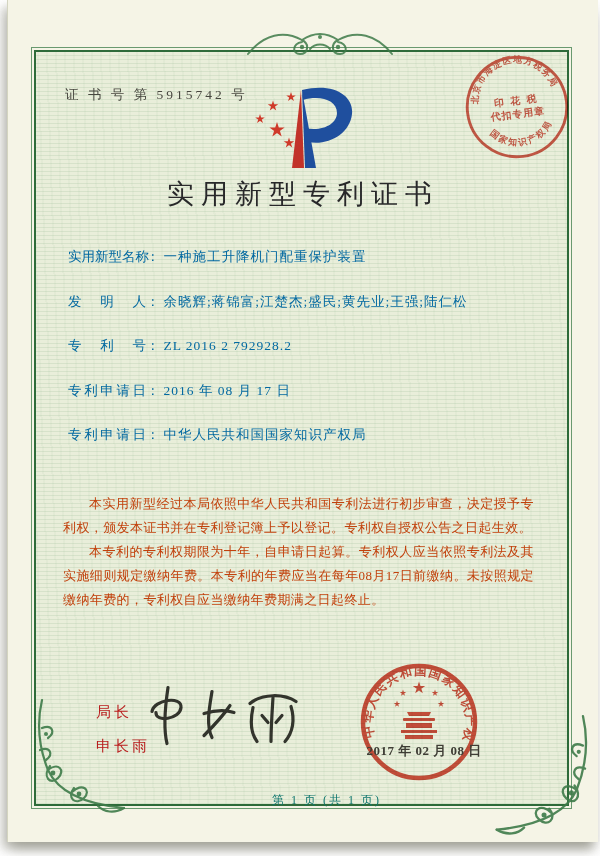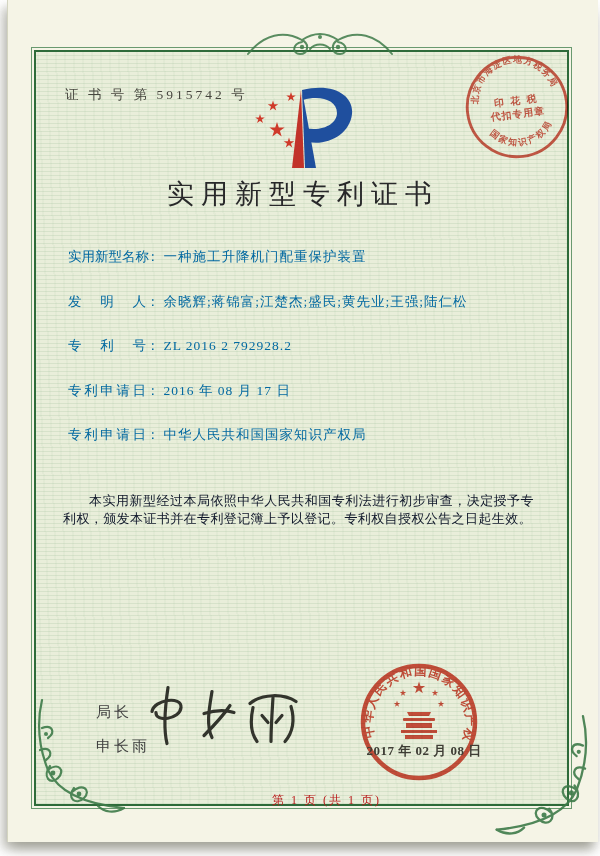--- a/index.html
+++ b/index.html
@@ -38,37 +38,37 @@
   .fields{position:absolute;left:60px;top:248px;font-size:13.5px;color:#0369a1;}
   .frow{height:20px;margin-bottom:24.5px;white-space:nowrap;}
   .flabel{
     display:inline-block;width:78px;vertical-align:top;
     text-align:justify;text-align-last:justify;letter-spacing:0;
   }
   .fcolon{display:inline-block;margin-right:4px;}
   .fvalue{letter-spacing:1px;}
   .paras{
     position:absolute;left:55px;right:64px;top:492px;
-    font-size:13px;line-height:18px;color:#0f172a;text-align:justify;
+    font-size:13px;line-height:24px;color:#c2410c;text-align:justify;
   }
   .paras p{margin:0;text-indent:2em;letter-spacing:0.4px;}
   .director{
     position:absolute;left:88px;top:695px;
-    font-size:15px;letter-spacing:3px;line-height:34px;color:#404040;
+    font-size:15px;letter-spacing:3px;line-height:34px;color:#b91c1c;
   }
   .signature{position:absolute;left:130px;top:674px;width:190px;height:95px;mix-blend-mode:multiply;}
   .office-seal{position:absolute;left:341px;top:652px;width:140px;height:140px;opacity:.88;mix-blend-mode:multiply;}
   .seal-date{
     position:absolute;left:350px;top:742px;width:132px;text-align:center;
     font-size:13px;font-weight:bold;letter-spacing:0.5px;color:#3e3d35;z-index:5;
   }
   .tax-stamp{position:absolute;left:452px;top:50px;width:114px;height:114px;opacity:.82;mix-blend-mode:multiply;transform:rotate(-7deg);z-index:4;}
   .footer{
     position:absolute;left:0;right:0;top:792px;text-align:center;
-    font-size:12px;letter-spacing:2px;color:#b91c1c;padding-left:47px;
+    font-size:12px;letter-spacing:2px;color:#0f766e;padding-left:47px;
   }
   .flourish{position:absolute;z-index:3;}
   .fl-top{left:236px;top:24px;width:152px;height:40px;}
   .fl-bl{left:24px;top:698px;width:96px;height:116px;}
   .fl-br{left:484px;top:714px;width:102px;height:122px;}
 </style>
 </head>
 <body>
 
 <div class="paper">
@@ -173,20 +173,21 @@
     <div class="frow">
       <span class="flabel">专利申请日</span><span class="fcolon">：</span><span class="fvalue">2016 年 08 月 17 日</span>
     </div>
     <div class="frow">
       <span class="flabel">专利申请日</span><span class="fcolon">：</span><span class="fvalue">中华人民共和国国家知识产权局</span>
     </div>
   </div>
 
   <div class="paras">
     <p>本实用新型经过本局依照中华人民共和国专利法进行初步审查，决定授予专利权，颁发本证书并在专利登记簿上予以登记。专利权自授权公告之日起生效。</p>
+    <p>本专利的专利权期限为十年，自申请日起算。专利权人应当依照专利法及其实施细则规定缴纳年费。本专利的年费应当在每年08月17日前缴纳。未按照规定缴纳年费的，专利权自应当缴纳年费期满之日起终止。</p>
   </div>
 
   <div class="director">
     <div>局长</div>
     <div>申长雨</div>
   </div>
 
   <svg class="signature" viewBox="0 0 190 92">
     <g stroke="#23231f" stroke-width="3.2" fill="none" stroke-linecap="round" stroke-linejoin="round" opacity="0.9">
       <path d="M30,12 C27,32 25,52 29,68"></path>

